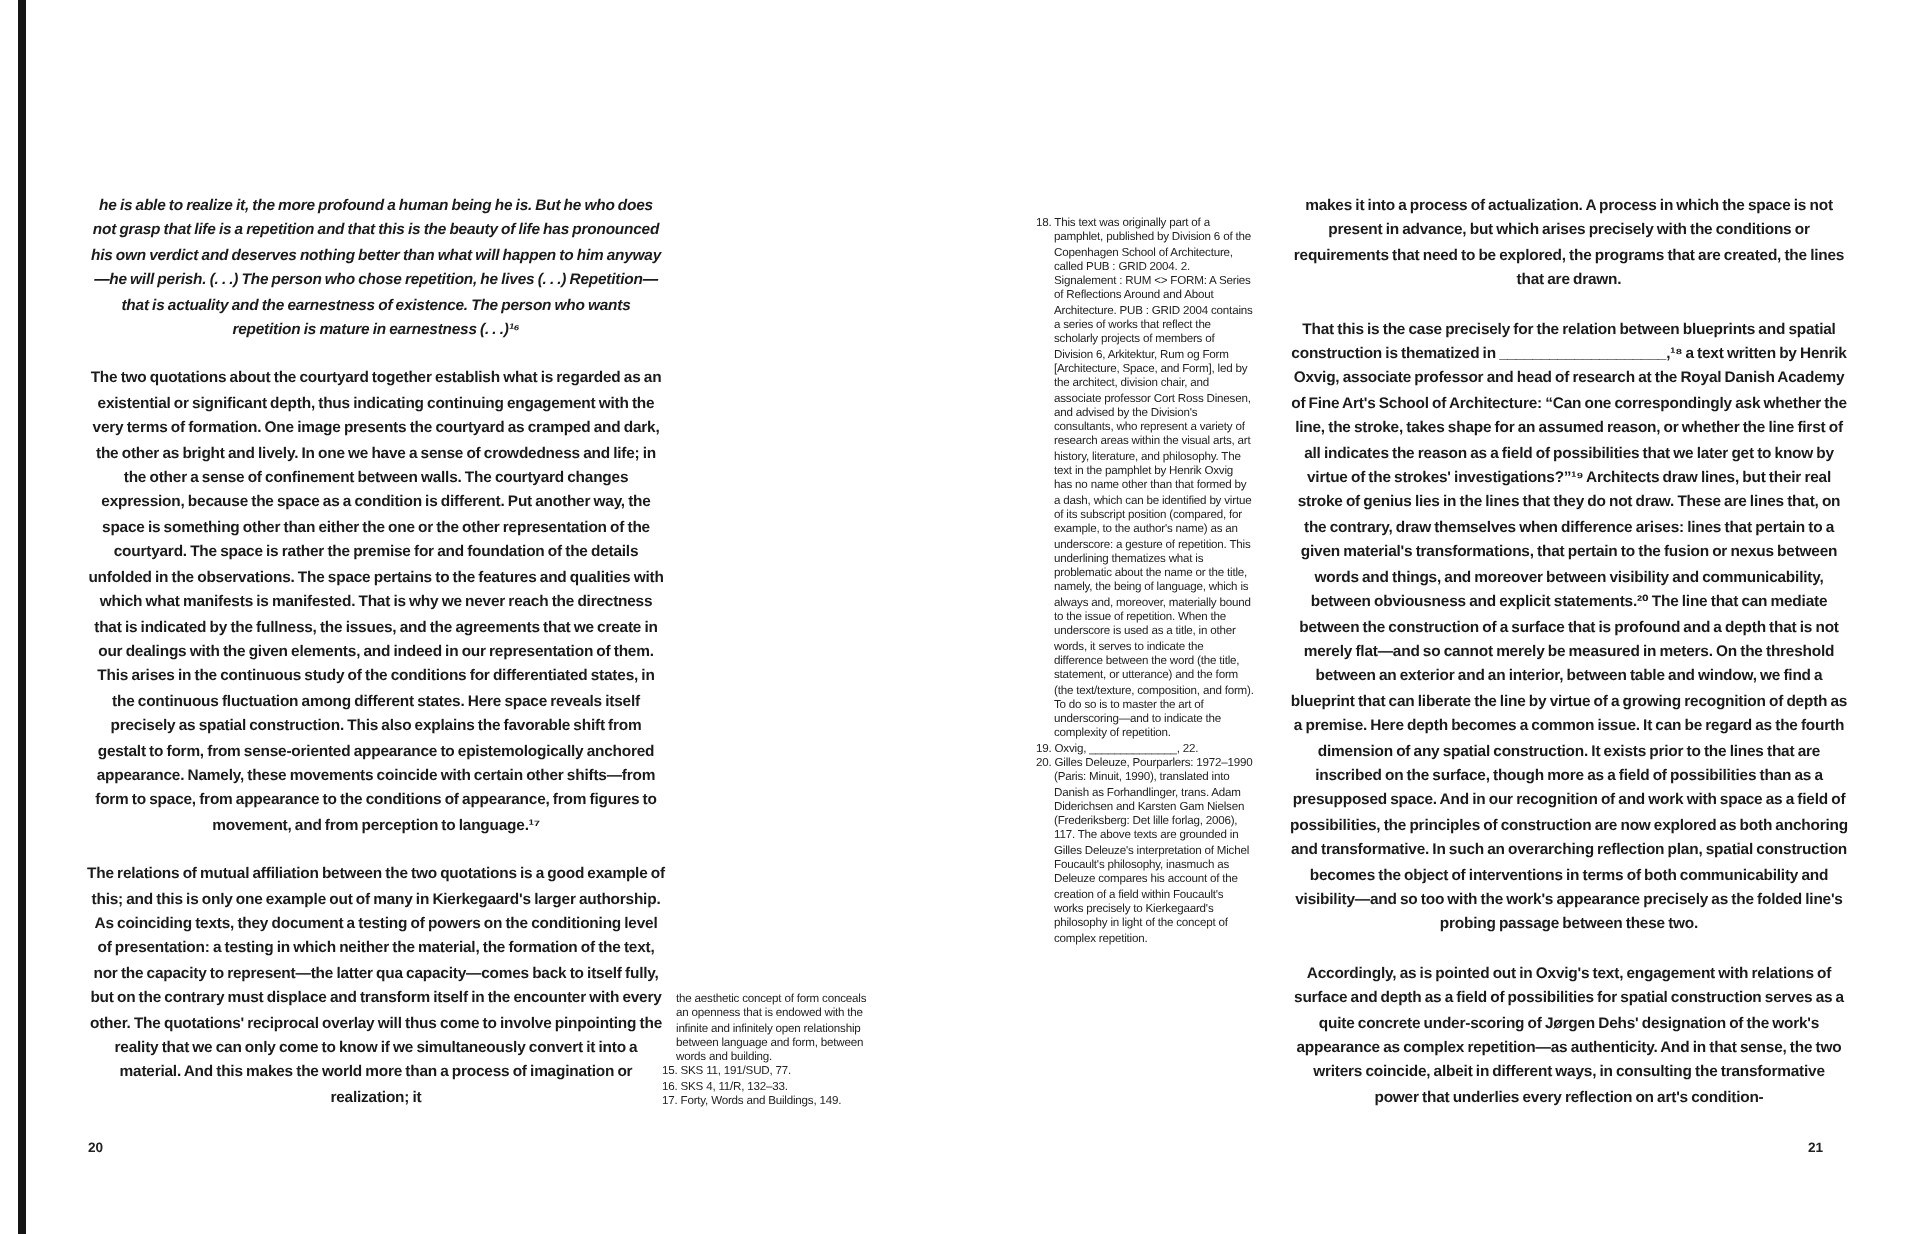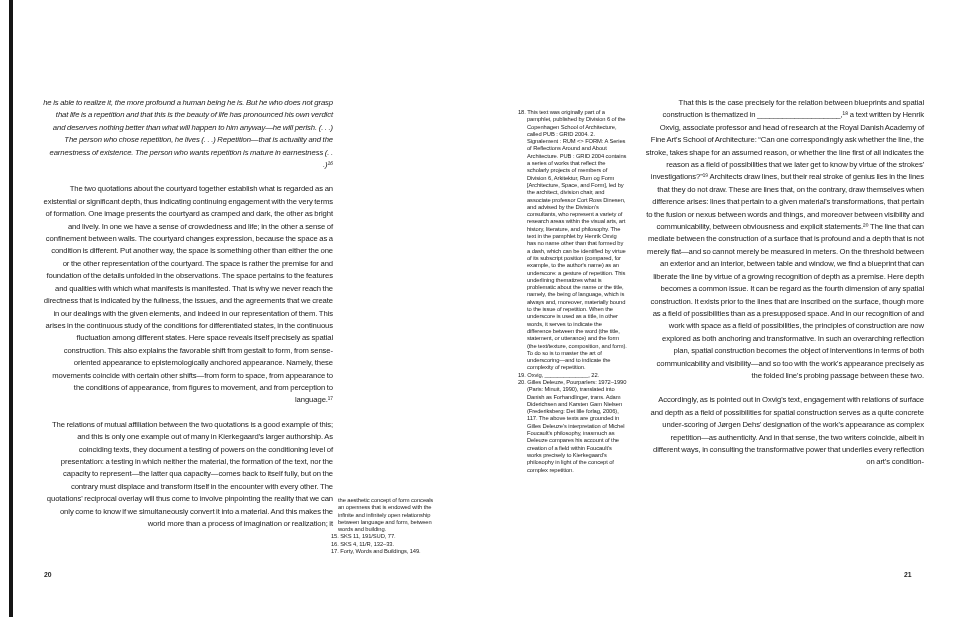--- a/index.html
+++ b/index.html
@@ -18,24 +18,24 @@
     width: 4px; height: 617px;
     background: #151515;
   }
   .text-col { position: absolute; }
   .col-left  { left: 43px;  top: 97px; width: 290px; }
   .col-right { left: 645px; top: 97px; width: 279px; }
   p.body, p.quote {
     margin: 0 0 12px 0;
     font-size: 7.7px;
     line-height: 12.4px;
-    font-weight: 400;
+    font-weight: 700;
     letter-spacing: -0.1px;
     word-spacing: -0.4px;
-    text-align: right;
+    text-align: center;
     color: #1b1b1b;
   }
   p.quote { font-style: italic; }
   .fn-block { position: absolute; }
   .fn-left   { left: 331px; top: 497px; width: 106px; }
   .fn-center { left: 518px; top: 109px; width: 109px; }
   p.fn {
     margin: 0;
     font-size: 5.8px;
     line-height: 7.3px;
@@ -76,20 +76,21 @@
     <p class="fn hang">17. Forty, Words and Buildings, 149.</p>
   </div>
 
   <div class="fn-block fn-center">
     <p class="fn hang">18. This text was originally part of a pamphlet, published by Division 6 of the Copenhagen School of Architecture, called PUB : GRID 2004. 2. Signalement : RUM &lt;&gt; FORM: A Series of Reflections Around and About Architecture. PUB : GRID 2004 contains a series of works that reflect the scholarly projects of members of Division 6, Arkitektur, Rum og Form [Architecture, Space, and Form], led by the architect, division chair, and associate professor Cort Ross Dinesen, and advised by the Division's consultants, who represent a variety of research areas within the visual arts, art history, literature, and philosophy. The text in the pamphlet by Henrik Oxvig has no name other than that formed by a dash, which can be identified by virtue of its subscript position (compared, for example, to the author's name) as an underscore: a gesture of repetition. This underlining thematizes what is problematic about the name or the title, namely, the being of language, which is always and, moreover, materially bound to the issue of repetition. When the underscore is used as a title, in other words, it serves to indicate the difference between the word (the title, statement, or utterance) and the form (the text/texture, composition, and form). To do so is to master the art of underscoring—and to indicate the complexity of repetition.</p>
     <p class="fn hang">19. Oxvig, ______________, 22.</p>
     <p class="fn hang">20. Gilles Deleuze, Pourparlers: 1972–1990 (Paris: Minuit, 1990), translated into Danish as Forhandlinger, trans. Adam Diderichsen and Karsten Gam Nielsen (Frederiksberg: Det lille forlag, 2006), 117. The above texts are grounded in Gilles Deleuze's interpretation of Michel Foucault's philosophy, inasmuch as Deleuze compares his account of the creation of a field within Foucault's works precisely to Kierkegaard's philosophy in light of the concept of complex repetition.</p>
   </div>
 
   <div class="text-col col-right">
+    <p class="body">makes it into a process of actualization. A process in which the space is not present in advance, but which arises precisely with the conditions or requirements that need to be explored, the programs that are created, the lines that are drawn.</p>
     <p class="body">That this is the case precisely for the relation between blueprints and spatial construction is thematized in ____________________,¹⁸ a text written by Henrik Oxvig, associate professor and head of research at the Royal Danish Academy of Fine Art's School of Architecture: “Can one correspondingly ask whether the line, the stroke, takes shape for an assumed reason, or whether the line first of all indicates the reason as a field of possibilities that we later get to know by virtue of the strokes' investigations?”¹⁹ Architects draw lines, but their real stroke of genius lies in the lines that they do not draw. These are lines that, on the contrary, draw themselves when difference arises: lines that pertain to a given material's transformations, that pertain to the fusion or nexus between words and things, and moreover between visibility and communicability, between obviousness and explicit statements.²⁰ The line that can mediate between the construction of a surface that is profound and a depth that is not merely flat—and so cannot merely be measured in meters. On the threshold between an exterior and an interior, between table and window, we find a blueprint that can liberate the line by virtue of a growing recognition of depth as a premise. Here depth becomes a common issue. It can be regard as the fourth dimension of any spatial construction. It exists prior to the lines that are inscribed on the surface, though more as a field of possibilities than as a presupposed space. And in our recognition of and work with space as a field of possibilities, the principles of construction are now explored as both anchoring and transformative. In such an overarching reflection plan, spatial construction becomes the object of interventions in terms of both communicability and visibility—and so too with the work's appearance precisely as the folded line's probing passage between these two.</p>
     <p class="body">Accordingly, as is pointed out in Oxvig's text, engagement with relations of surface and depth as a field of possibilities for spatial construction serves as a quite concrete under-scoring of Jørgen Dehs' designation of the work's appearance as complex repetition—as authenticity. And in that sense, the two writers coincide, albeit in different ways, in consulting the transformative power that underlies every reflection on art's condition-</p>
   </div>
 
   <div class="pagenum pagenum-left">20</div>
   <div class="pagenum pagenum-right">21</div>
 
 </div>
 
 </body></html>

